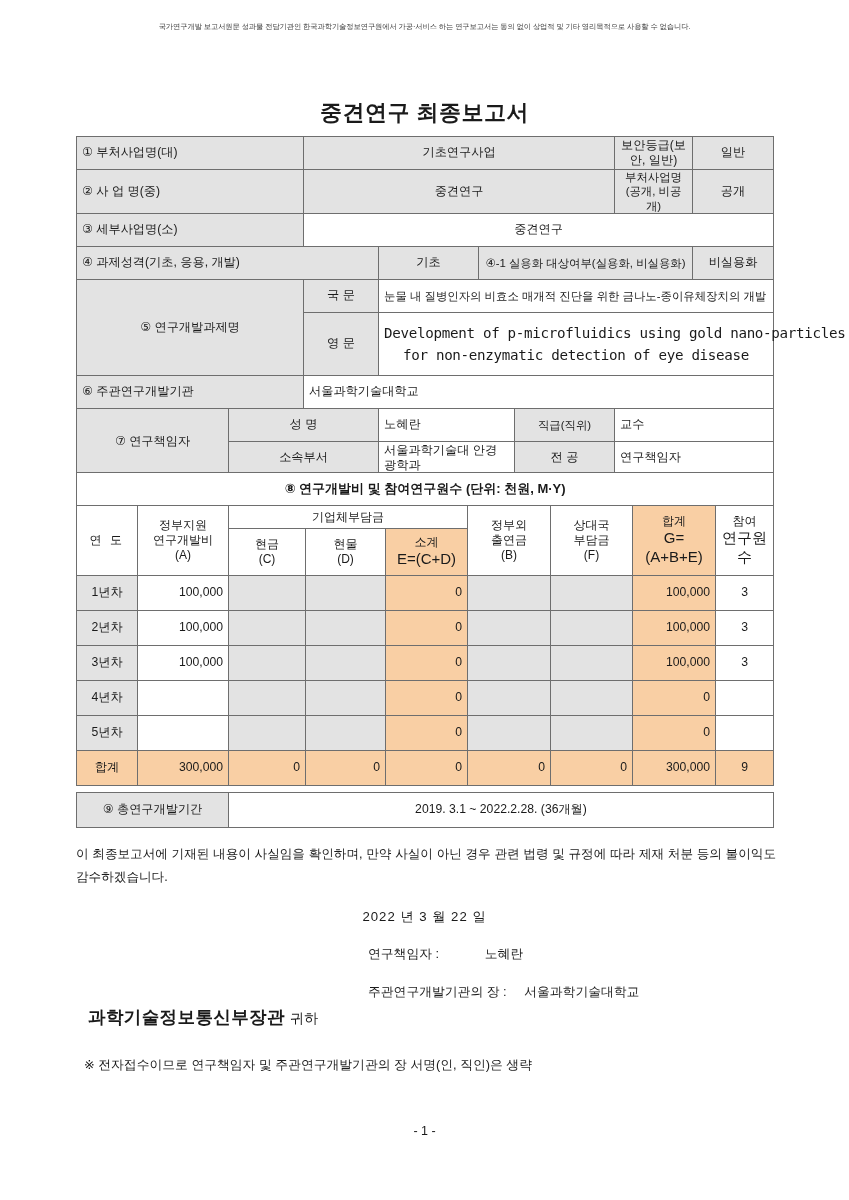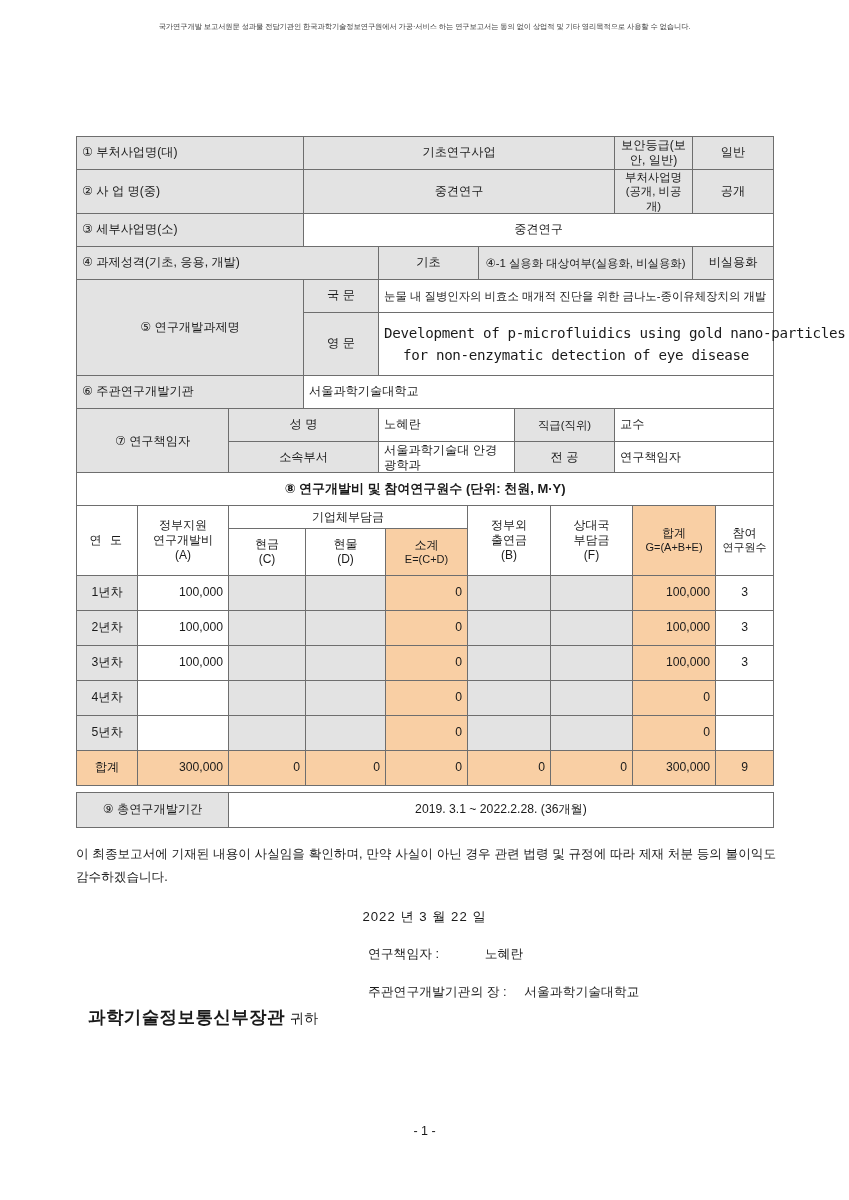--- a/index.html
+++ b/index.html
@@ -91,21 +91,21 @@
   }
 
   
   .tbl-budget {
     position: absolute;
     top: 472px;
     left: 76px;
   }
   .tbl-budget td { height: 34px; }
   .bhead { background:#e3e3e3; text-align:center; font-size:12px; line-height:1.2; }
-  .bhead-sub { font-size: 11px; }
+  .bhead-sub { font-size: 15px; }
   .budget-title {
     background: #e3e3e3;
     text-align: center;
     font-weight: bold;
     font-size: 13px;
     height: 32px !important;
   }
 
   
   .tbl-period {
@@ -182,20 +182,21 @@
     font-size: 12.5px;
   }
 </style>
 </head>
 <body>
 
 <div class="page">
 
   <div class="notice">국가연구개발 보고서원문 성과물 전담기관인 한국과학기술정보연구원에서 가공·서비스 하는 연구보고서는 동의 없이 상업적 및 기타 영리목적으로 사용할 수 없습니다.</div>
 
+  <div class="doc-title">중견연구 최종보고서</div>
 
   <table class="grid tbl-main">
     <colgroup>
       <col style="width:152px">
         <col style="width:75px">
         <col style="width:75px">
       <col style="width:100px">
         <col style="width:36px">
         <col style="width:100px">
       <col style="width:78px">
@@ -406,16 +407,17 @@
 
   <div class="sig-org">
     <span>주관연구개발기관의 장 :</span>
     <span class="sig-val">서울과학기술대학교</span>
   </div>
 
   <div class="minister">
     <span>과학기술정보통신부장관</span><span class="hon">귀하</span>
   </div>
 
+  <div class="footnote">※ 전자접수이므로 연구책임자 및 주관연구개발기관의 장 서명(인, 직인)은 생략</div>
 
   <div class="page-num">- 1 -</div>
 
 </div>
 
 </body></html>

